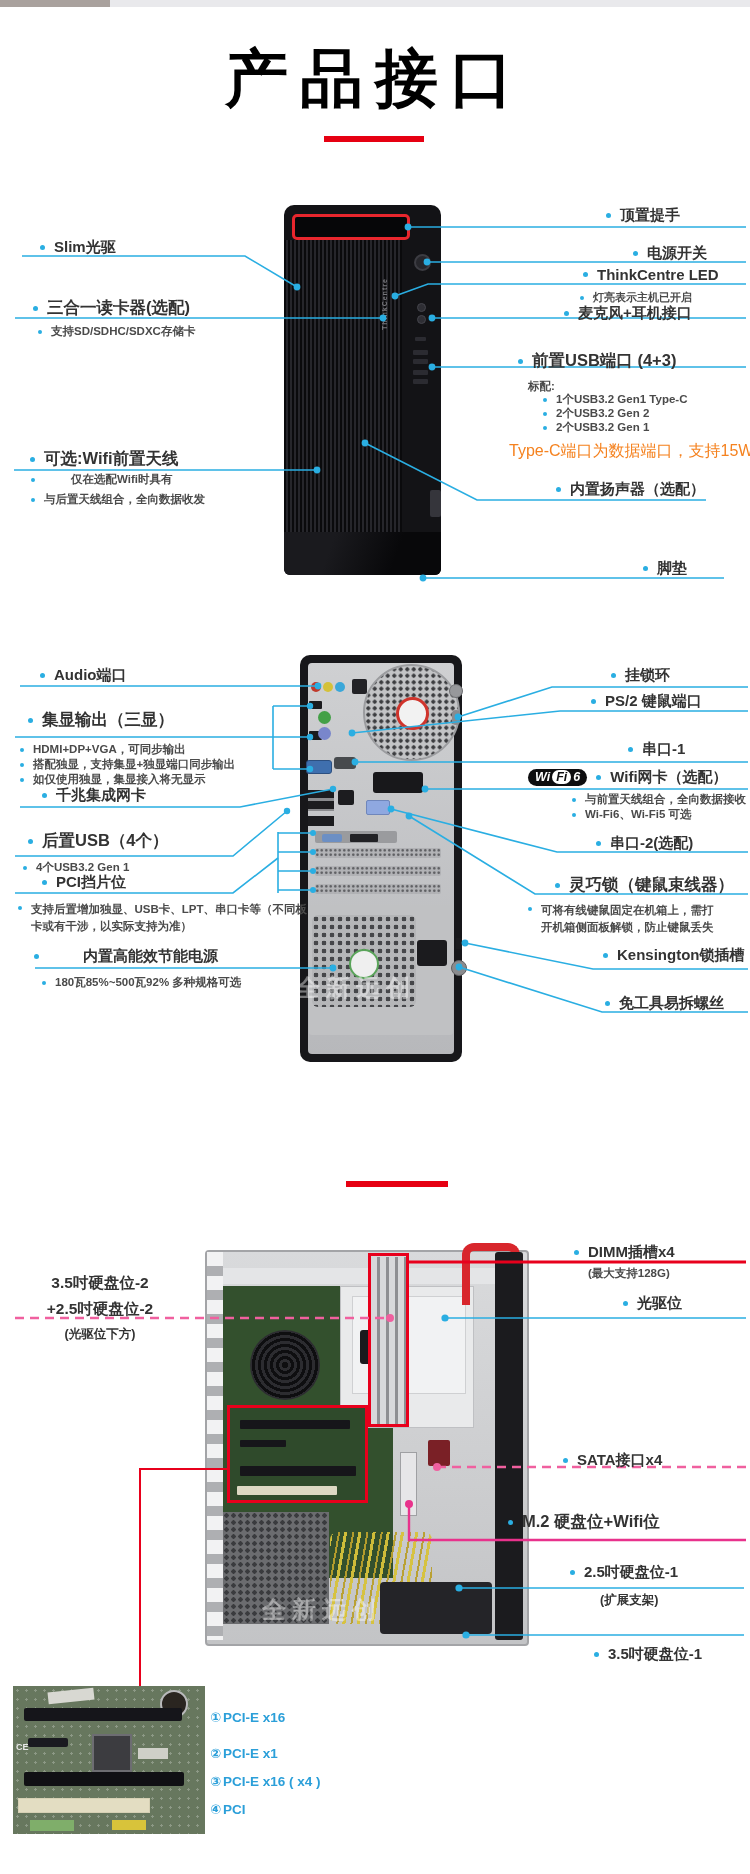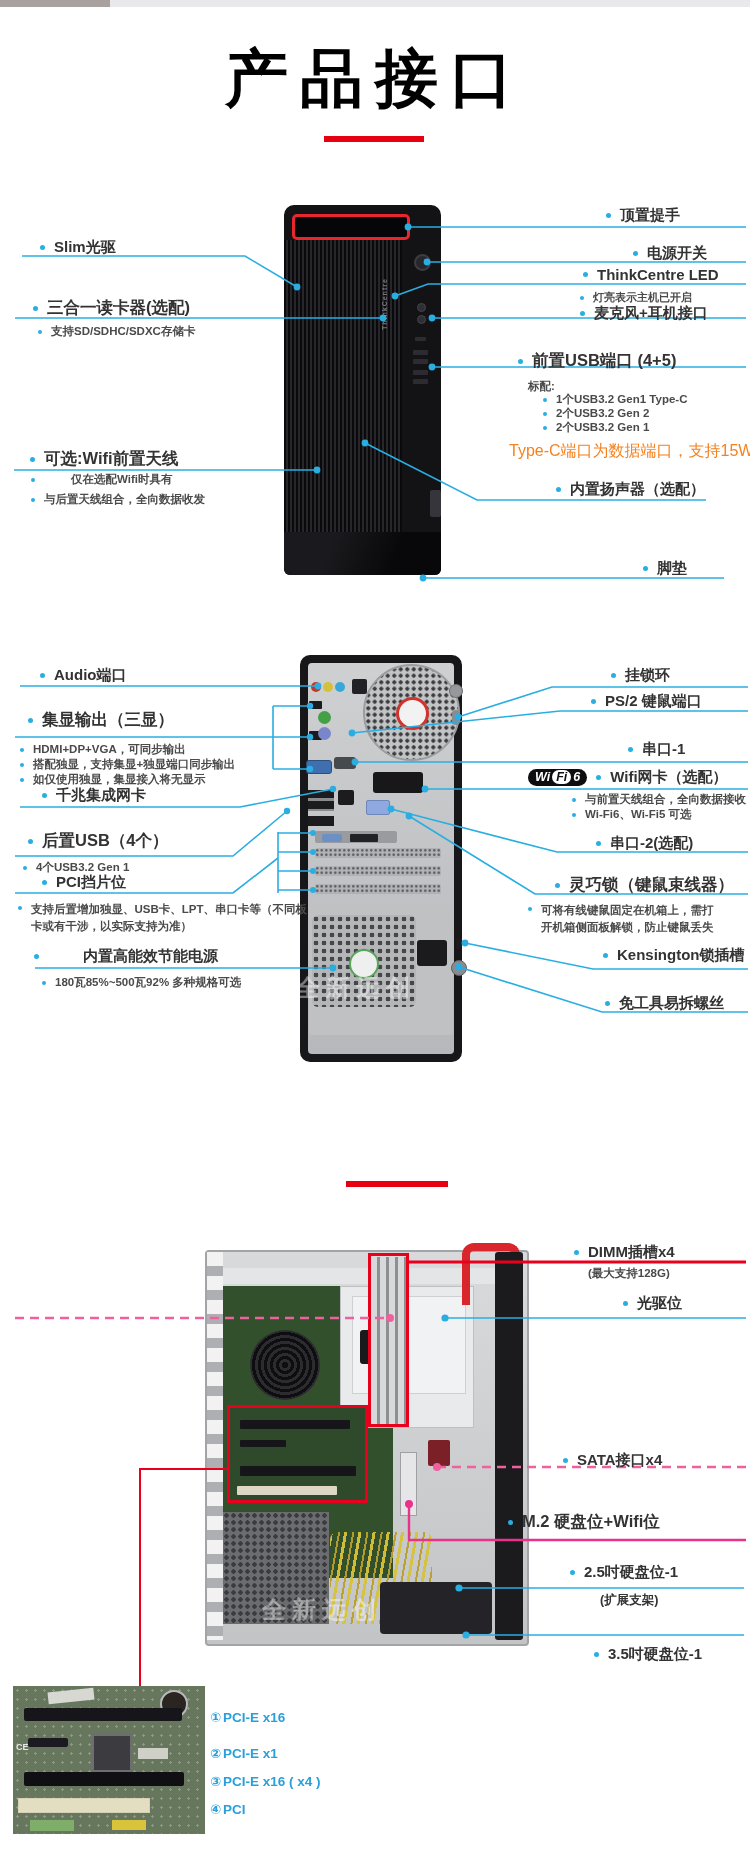--- a/index.html
+++ b/index.html
@@ -317,27 +317,27 @@
       <span class="lbl">电源开关</span>
     </div>
   <div class="row abs" style="left:583px;top:266px;">
     <span class="dot"></span>
       <span class="lbl">ThinkCentre LED</span>
     </div>
   <div class="row abs" style="left:580px;top:290px;">
     <span class="dot sm"></span>
       <span class="note" style="font-size:11px;">灯亮表示主机已开启</span>
     </div>
-  <div class="row abs" style="left:580px;top:304px;">
+  <div class="row abs" style="left:564px;top:304px;">
     <span class="dot"></span>
       <span class="lbl">麦克风+耳机接口</span>
     </div>
   <div class="row abs" style="left:518px;top:350px;">
     <span class="dot"></span>
-      <span class="lbl lg">前置USB端口 (4+5)</span>
+      <span class="lbl lg">前置USB端口 (4+3)</span>
     </div>
   <div class="abs note" style="left:528px;top:379px;z-index:3;">标配:</div>
   <div class="row abs" style="left:543px;top:392px;">
     <span class="dot sm"></span>
       <span class="note">1个USB3.2 Gen1 Type-C</span>
     </div>
   <div class="row abs" style="left:543px;top:406px;">
     <span class="dot sm"></span>
       <span class="note">2个USB3.2 Gen 2</span>
     </div>
@@ -456,20 +456,25 @@
 
   <div class="row abs" style="left:574px;top:1243px;">
     <span class="dot"></span>
       <span class="lbl">DIMM插槽x4</span>
     </div>
   <div class="abs note" style="left:588px;top:1266px;z-index:3;">(最大支持128G)</div>
   <div class="row abs" style="left:623px;top:1294px;">
     <span class="dot"></span>
       <span class="lbl">光驱位</span>
     </div>
+  <div class="abs" style="left:15px;top:1273px;width:170px;text-align:center;z-index:3;">
+    <div class="lbl" style="font-size:15.5px;">3.5吋硬盘位-2</div>
+    <div class="lbl" style="font-size:15.5px;margin-top:5px;">+2.5吋硬盘位-2</div>
+    <div class="lbl" style="font-size:12.5px;margin-top:6px;">(光驱位下方)</div>
+  </div>
   <div class="row abs" style="left:563px;top:1451px;">
     <span class="dot"></span>
       <span class="lbl">SATA接口x4</span>
     </div>
   <div class="row abs" style="left:508px;top:1511px;">
     <span class="dot"></span>
       <span class="lbl lg">M.2 硬盘位+Wifi位</span>
     </div>
   <div class="row abs" style="left:570px;top:1563px;">
     <span class="dot"></span>

